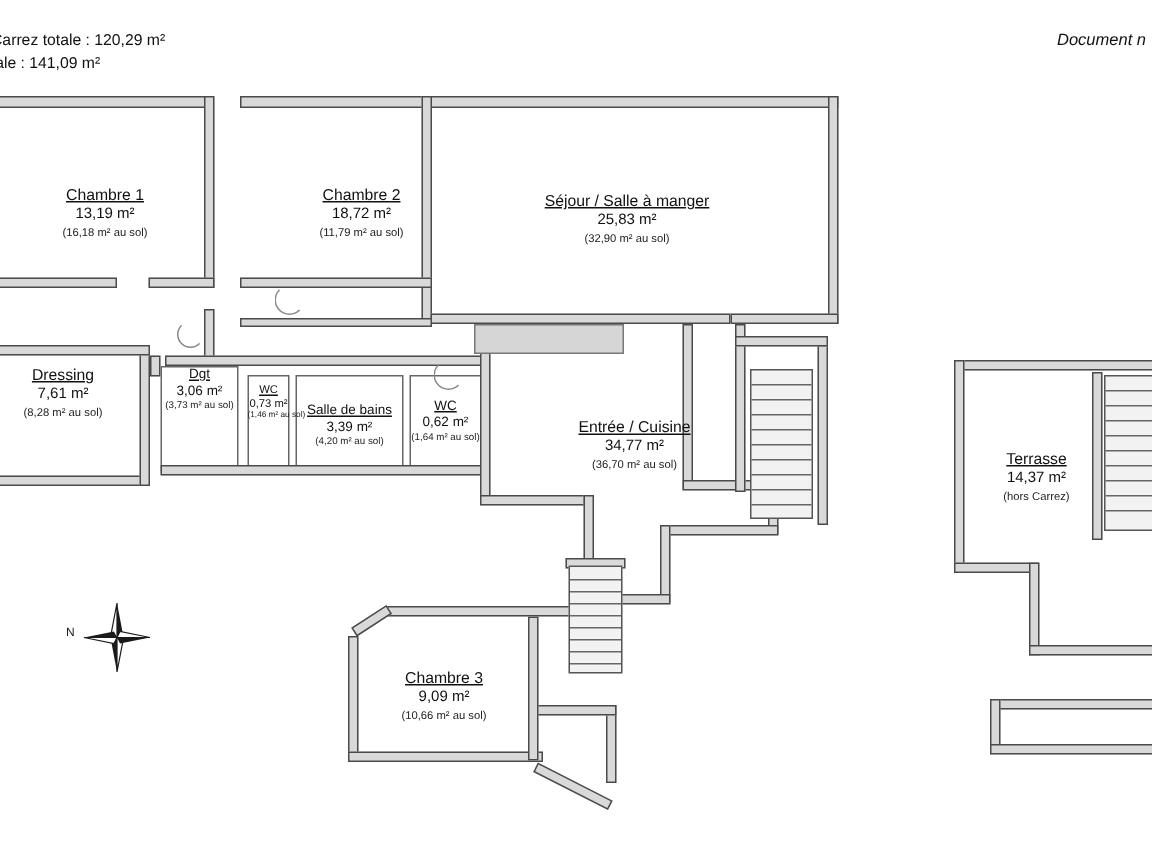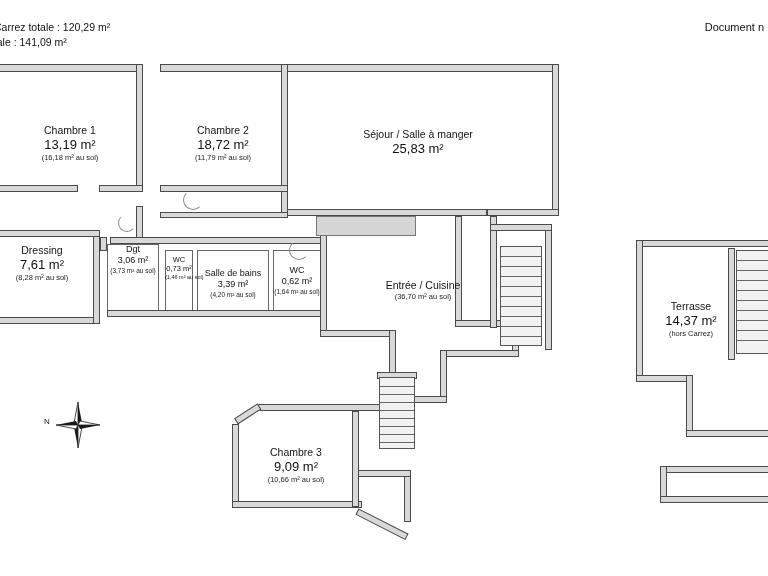--- a/index.html
+++ b/index.html
@@ -27,20 +27,21 @@
     font-size: 10.5px;
     line-height: 15px;
     color: #111;
     white-space: nowrap;
   }
   #hdr-carrez { left: -6px; top: 20px; }
   #hdr-totale { left: -12px; top: 35px; }
   #hdr-doc {
     right: 4px;
     top: 20px;
+    font-style: italic;
     font-size: 11px;
     color: #111;
   }
 
   
   .wall {
     position: absolute;
     background: #d9d9d9;
     border: 1px solid #4a4a4a;
     box-sizing: border-box;
@@ -54,23 +55,24 @@
   .room {
     position: absolute;
     text-align: center;
     line-height: 1.25;
     color: #111;
   }
   .room .nm {
     font-size: 10.5px;
     display: block;
     white-space: nowrap;
+    text-decoration: underline;
   }
   .room .ar {
-    font-size: 13px;
+    font-size: 10px;
     display: block;
     white-space: nowrap;
   }
   .room .sub {
     font-size: 7.5px;
     display: block;
     color: #222;
     white-space: nowrap;
   }
   .room.tiny .nm { font-size: 7.5px; }
@@ -239,29 +241,30 @@
   <div class="doorarc" style="left:183px; top:190px; width:18px; height:18px;"></div>
   <div class="doorarc" style="left:289px; top:240px; width:18px; height:18px;"></div>
   <div class="doorarc" style="left:118px; top:214px; width:16px; height:16px;"></div>
 
   <div class="room" style="left:12px; top:124px; width:116px;">
     <span class="nm">Chambre 1</span>
     <span class="ar">13,19 m²</span>
     <span class="sub">(16,18 m² au sol)</span>
   </div>
 
-  <div class="room" style="left:165px; top:124px; width:116px;">
+  <div class="room" style="left:183px; top:124px; width:116px;">
     <span class="nm">Chambre 2</span>
     <span class="ar">18,72 m²</span>
     <span class="sub">(11,79 m² au sol)</span>
   </div>
 
   <div class="room" style="left:320px; top:128px; width:196px;">
     <span class="nm">Séjour / Salle à manger</span>
     <span class="ar">25,83 m²</span>
+    <span class="sub">(32,90 m² au sol)</span>
   </div>
 
 
   <div class="room" style="left:-8px; top:244px; width:100px;">
     <span class="nm">Dressing</span>
     <span class="ar">7,61 m²</span>
     <span class="sub">(8,28 m² au sol)</span>
   </div>
 
   <div class="room small" style="left:107px; top:244px; width:52px;">
@@ -283,20 +286,21 @@
   </div>
 
   <div class="room small" style="left:273px; top:265px; width:48px;">
     <span class="nm">WC</span>
     <span class="ar">0,62 m²</span>
     <span class="sub">(1,64 m² au sol)</span>
   </div>
 
   <div class="room" style="left:348px; top:279px; width:150px;">
     <span class="nm">Entrée / Cuisine</span>
+    <span class="ar">34,77 m²</span>
     <span class="sub">(36,70 m² au sol)</span>
   </div>
 
   <div class="room" style="left:240px; top:446px; width:112px;">
     <span class="nm">Chambre 3</span>
     <span class="ar">9,09 m²</span>
     <span class="sub">(10,66 m² au sol)</span>
   </div>
 
 

